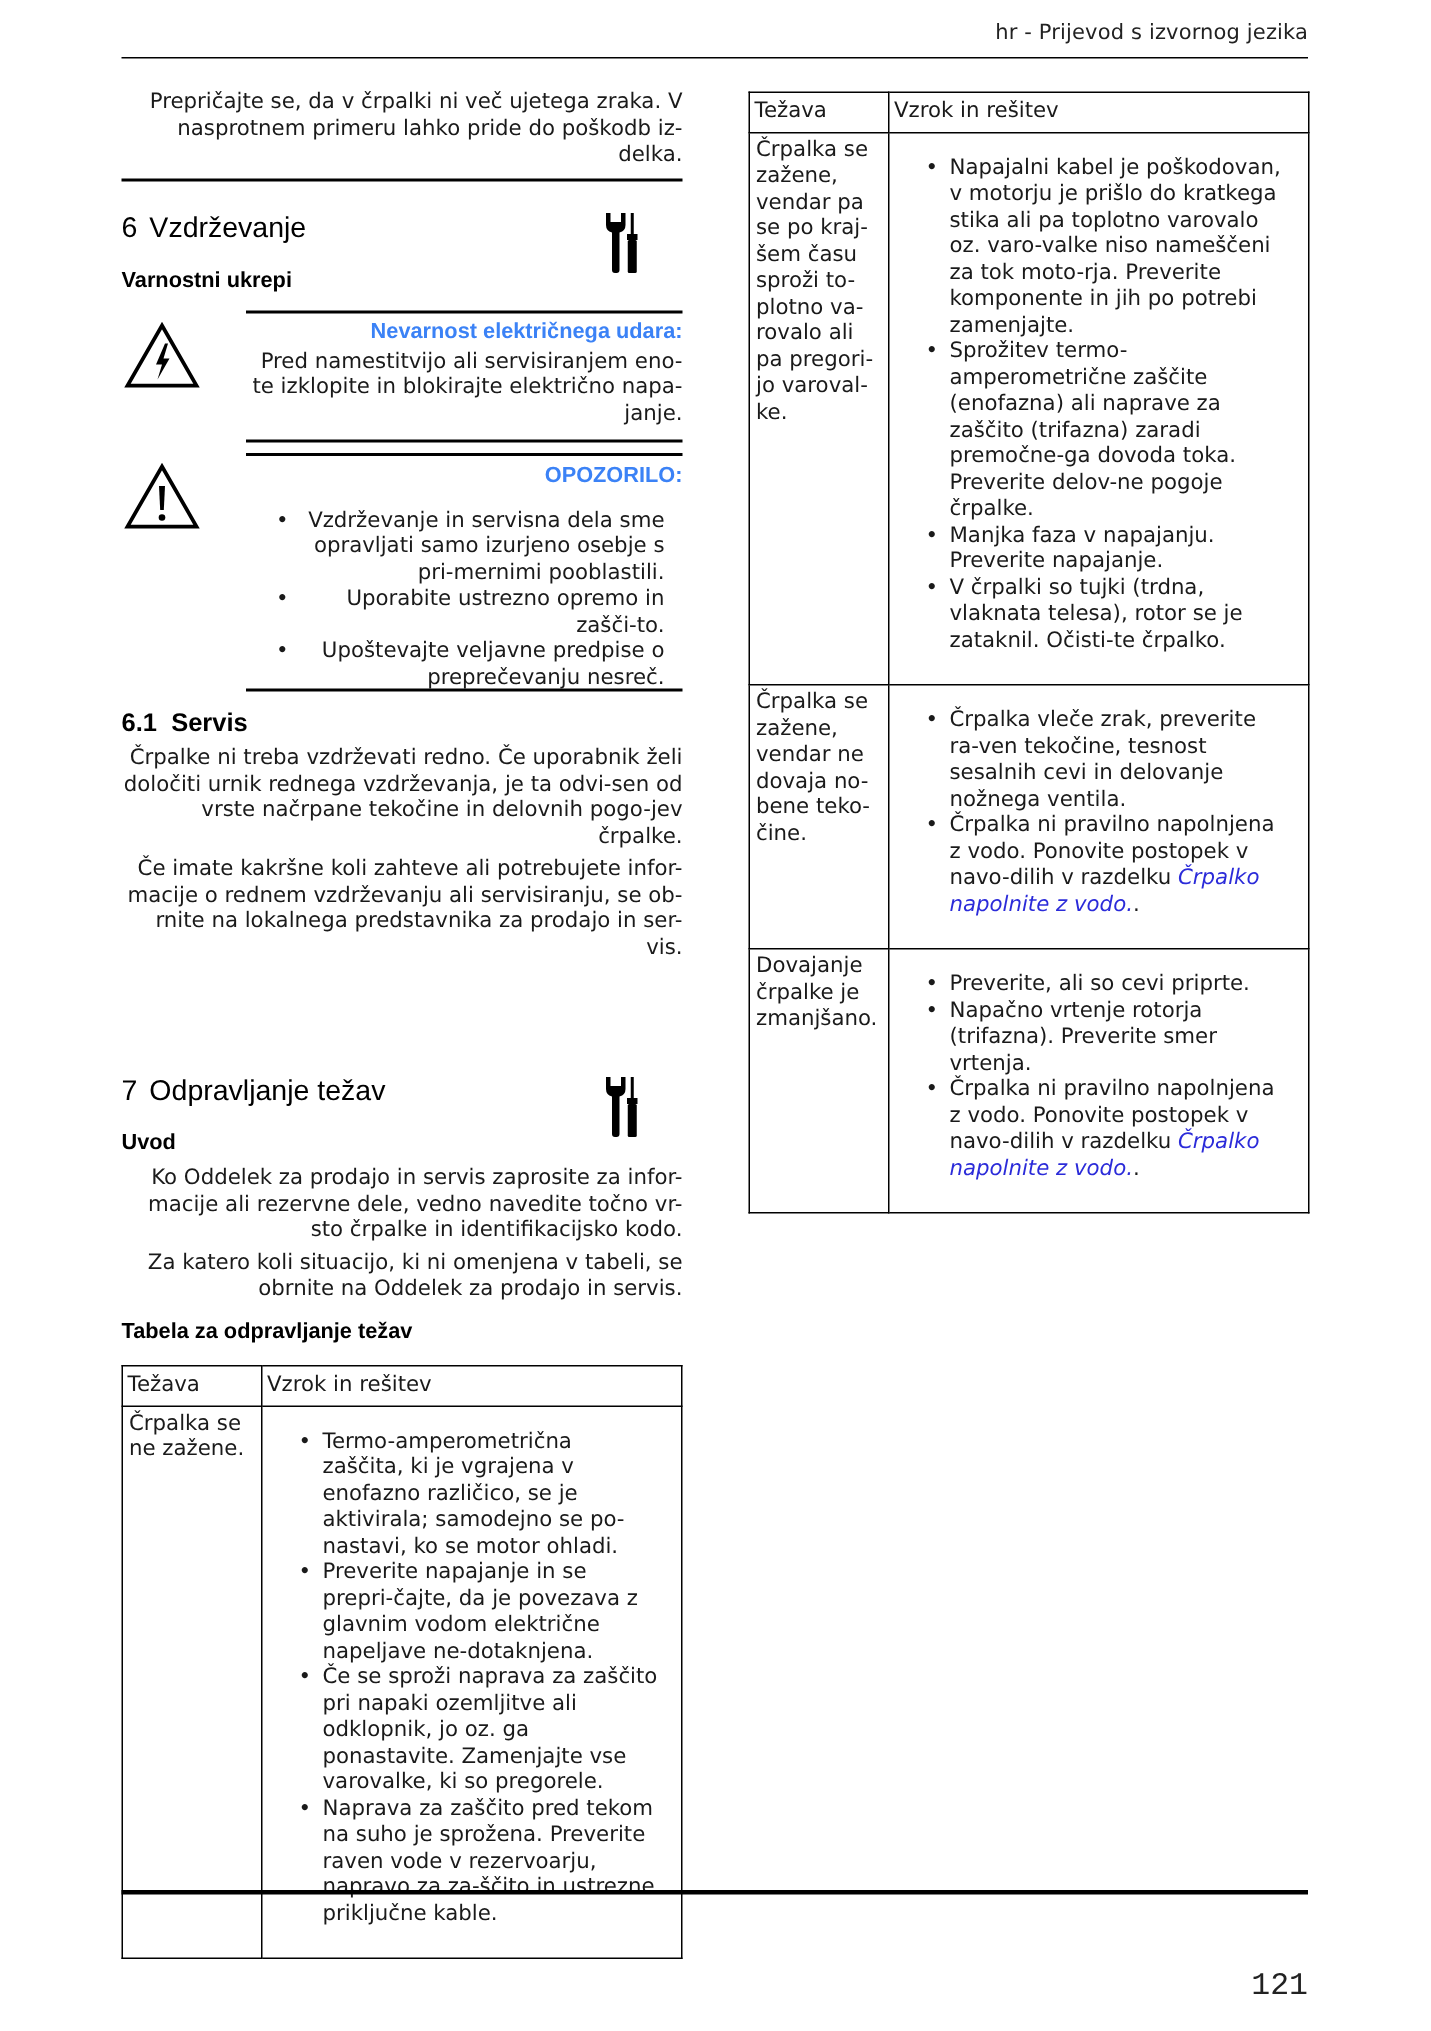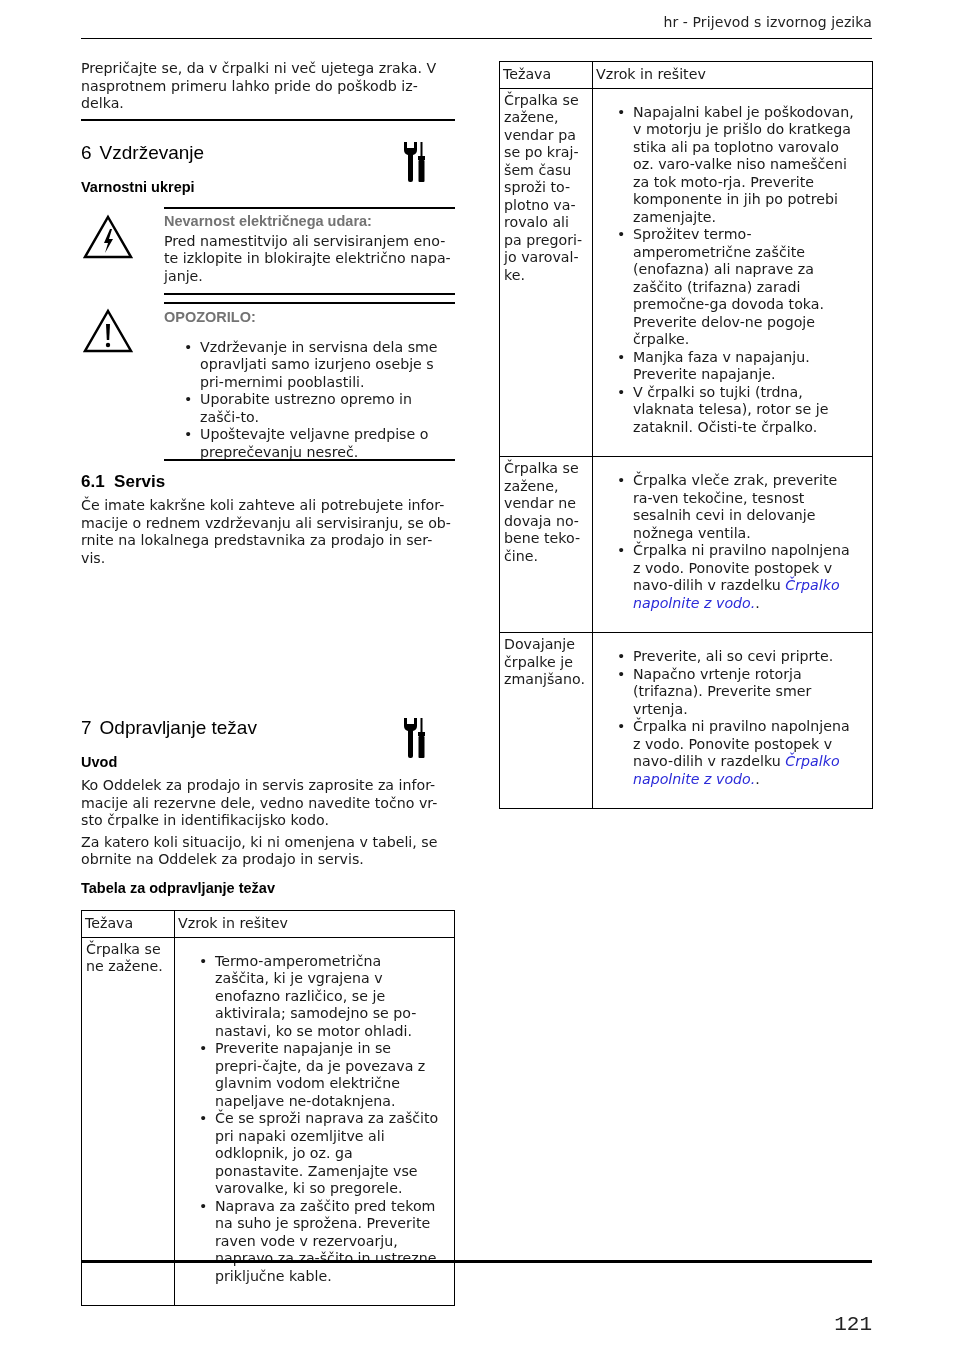--- a/index.html
+++ b/index.html
@@ -4,31 +4,31 @@
 <style>
   html, body { margin: 0; padding: 0; background: #ffffff; }
   body { width: 954px; height: 1354px; position: relative; font-family: "DejaVu Sans", sans-serif; color: #1a1a1a; overflow: hidden; }
   .abs { position: absolute; }
   .header-text { right: 82px; top: 14px; font-size: 14px; color: #222; letter-spacing: 0.1px; }
   .header-rule { left: 81px; top: 38px; width: 791px; height: 1px; background: #000; }
   .footer-rule { left: 81px; top: 1260px; width: 791px; height: 3px; background: #000; }
   .page-num { right: 82px; top: 1313px; font-size: 21px; font-family: Liberation Mono, monospace; color: #222; }
 
   .col-left { left: 81px; width: 374px; }
-  .body-text { font-size: 14.2px; line-height: 17.5px; }
+  .body-text { font-size: 14.2px; line-height: 17.5px; text-align: right; }
   .body-text p { margin: 0 0 4px 0; }
 
   .h1 { font-family: "Liberation Sans", sans-serif; font-weight: normal; font-size: 19px; color: #000; }
   .h1 .num { margin-right: 8px; }
   .h3 { font-family: "Liberation Sans", sans-serif; font-weight: bold; font-size: 14.5px; color: #000; }
   .h2 { font-family: "Liberation Sans", sans-serif; font-weight: bold; font-size: 17px; color: #000; }
 
   .rule2 { height: 2px; background: #000; }
 
-  .note-title { font-family: "Liberation Sans", sans-serif; font-weight: bold; font-size: 14.5px; color: #737373; margin-bottom: 2px; }
+  .note-title { font-family: "Liberation Sans", sans-serif; font-weight: bold; font-size: 14.5px; color: #3b82f6; margin-bottom: 2px; }
   ul.bullets { margin: 12px; padding: 0 0 0 24px; list-style: none; }
   ul.bullets li { position: relative; }
   ul.bullets li::before { content: "•"; position: absolute; left: -16px; top: 0; }
 
   table.trouble { border-collapse: collapse; font-size: 14.2px; line-height: 17.5px; }
   table.trouble td, table.trouble th { border: 1.5px solid #000; vertical-align: top; text-align: left; font-weight: normal; padding: 3px 3px 8px 4px; }
   table.trouble th { padding: 4px 3px 4px 3px; }
   table.trouble td.sol { padding-left: 2px; padding-right: 3px; }
   table.trouble ul.bullets { padding-left: 26px; }
   .link { color: #2b2bd9; font-style: italic; }
@@ -80,20 +80,21 @@
     <li>Uporabite ustrezno opremo in zašči-to.</li>
     <li>Upoštevajte veljavne predpise o preprečevanju nesreč.</li>
   </ul>
 </div>
 <div class="abs rule2" style="left:164px; top:459px; width:291px;"></div>
 
 <div class="abs h2" style="left:81px; top:472px;">
   <span>6.1</span>&nbsp;&nbsp;<span>Servis</span>
 </div>
 <div class="abs col-left body-text" style="top:497px;">
+  <p>Črpalke ni treba vzdrževati redno. Če uporabnik želi določiti urnik rednega vzdrževanja, je ta odvi-sen od vrste načrpane tekočine in delovnih pogo-jev črpalke.</p>
   <p>Če imate kakršne koli zahteve ali potrebujete infor-macije o rednem vzdrževanju ali servisiranju, se ob-rnite na lokalnega predstavnika za prodajo in ser-vis.</p>
 </div>
 
 <div class="abs h1" style="left:81px; top:717px;">
   <span class="num">7</span><span>Odpravljanje težav</span>
 </div>
 <svg class="abs tool-icon" style="left:402px; top:718px;" viewBox="0 0 26 40">
   <path d="M2 0 L2 8 Q2 12 6 13 L6 38 Q6 40 8 40 L9 40 Q11 40 11 38 L11 13 Q15 12 15 8 L15 0 L12 0 L12 6 L5 6 L5 0 Z" fill="#000"></path>
   <rect x="18.5" y="0" width="2" height="14" fill="#000"></rect>
   <rect x="16" y="14" width="7" height="4" fill="#000"></rect>

